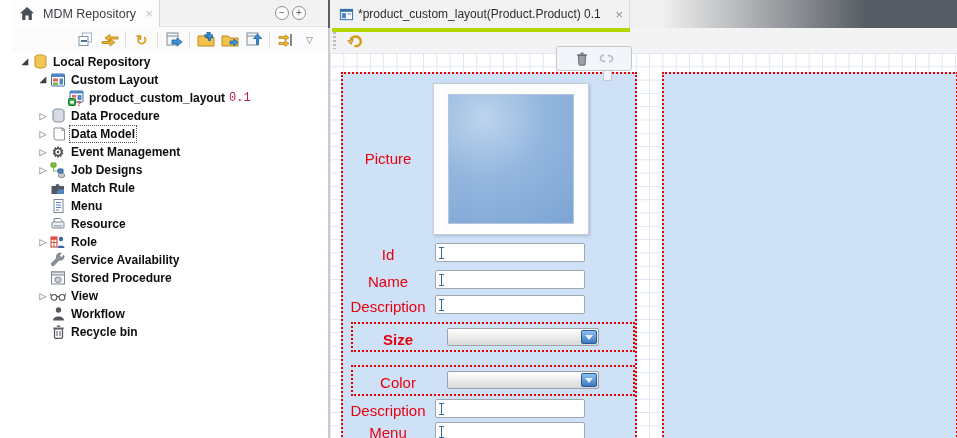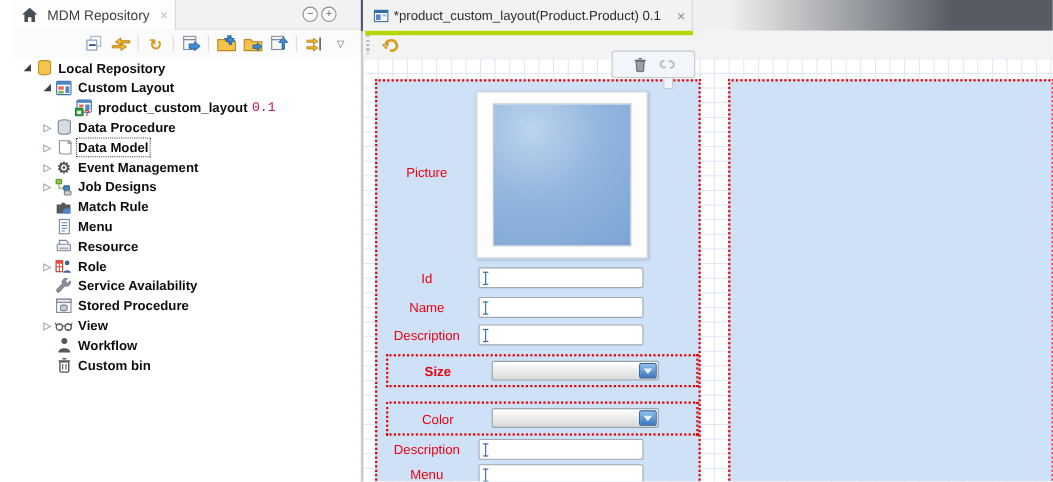--- a/index.html
+++ b/index.html
@@ -68,21 +68,21 @@
     position:absolute; left:0; top:53px; width:639px; height:385px; overflow:hidden;
     background-color:#ffffff;
     background-image:
       linear-gradient(to right, #dde6f2 1px, transparent 1px),
       linear-gradient(to bottom, #dde6f2 1px, transparent 1px);
     background-size:13.3px 13.3px;
   }
   .form-panel { position:absolute; background:#cfe1f7; border:2px dotted #e60000; }
   .form-left  { left:11px;  top:19px; width:296px; height:372px; }
   .form-right { left:332px; top:19px; width:296px; height:372px; }
-  .flabel { position:absolute; left:2px; width:86px; color:#e8000d; font-size:12px; text-align:center; white-space:nowrap; }
+  .flabel { position:absolute; left:2px; width:86px; color:#e8000d; font-size:15px; text-align:center; white-space:nowrap; }
   .picture-widget {
     position:absolute; left:90px; top:9px; width:156px; height:152px; background:#fdfdfd;
     border:1px solid #c8cdd2; box-shadow:1px 1px 3px rgba(90,110,140,.35);
   }
   .picture-inner {
     position:absolute; left:14px; right:14px; top:10px; bottom:10px;
     border:1px solid #b7c6d8;
     background:radial-gradient(circle at 28% 18%, #bcd4ee 0%, #93b6de 45%, #7ca4d4 100%);
   }
   .tinput {
@@ -370,21 +370,21 @@
         <span class="tw"></span>
         <span class="ticon">
           <svg width="15" height="16" viewBox="0 0 15 16">
               <rect x="3.5" y="4.8" width="8" height="9.5" rx="1" fill="none" stroke="#53575e" stroke-width="1.3"></rect>
               <line x1="2.2" y1="4.2" x2="12.8" y2="4.2" stroke="#53575e" stroke-width="1.3"></line>
               <line x1="5.8" y1="2.2" x2="9.2" y2="2.2" stroke="#53575e" stroke-width="1.3"></line>
               <line x1="6" y1="7" x2="6" y2="12" stroke="#53575e"></line>
               <line x1="9" y1="7" x2="9" y2="12" stroke="#53575e"></line>
             </svg>
         </span>
-        <span>Custom bin</span>
+        <span>Recycle bin</span>
       </div>
     </div>
   </div>
 
   <div class="divider"></div>
 
   <div class="editor">
     <div class="editor-tabbar">
       <div class="editor-tab">
         <span>

